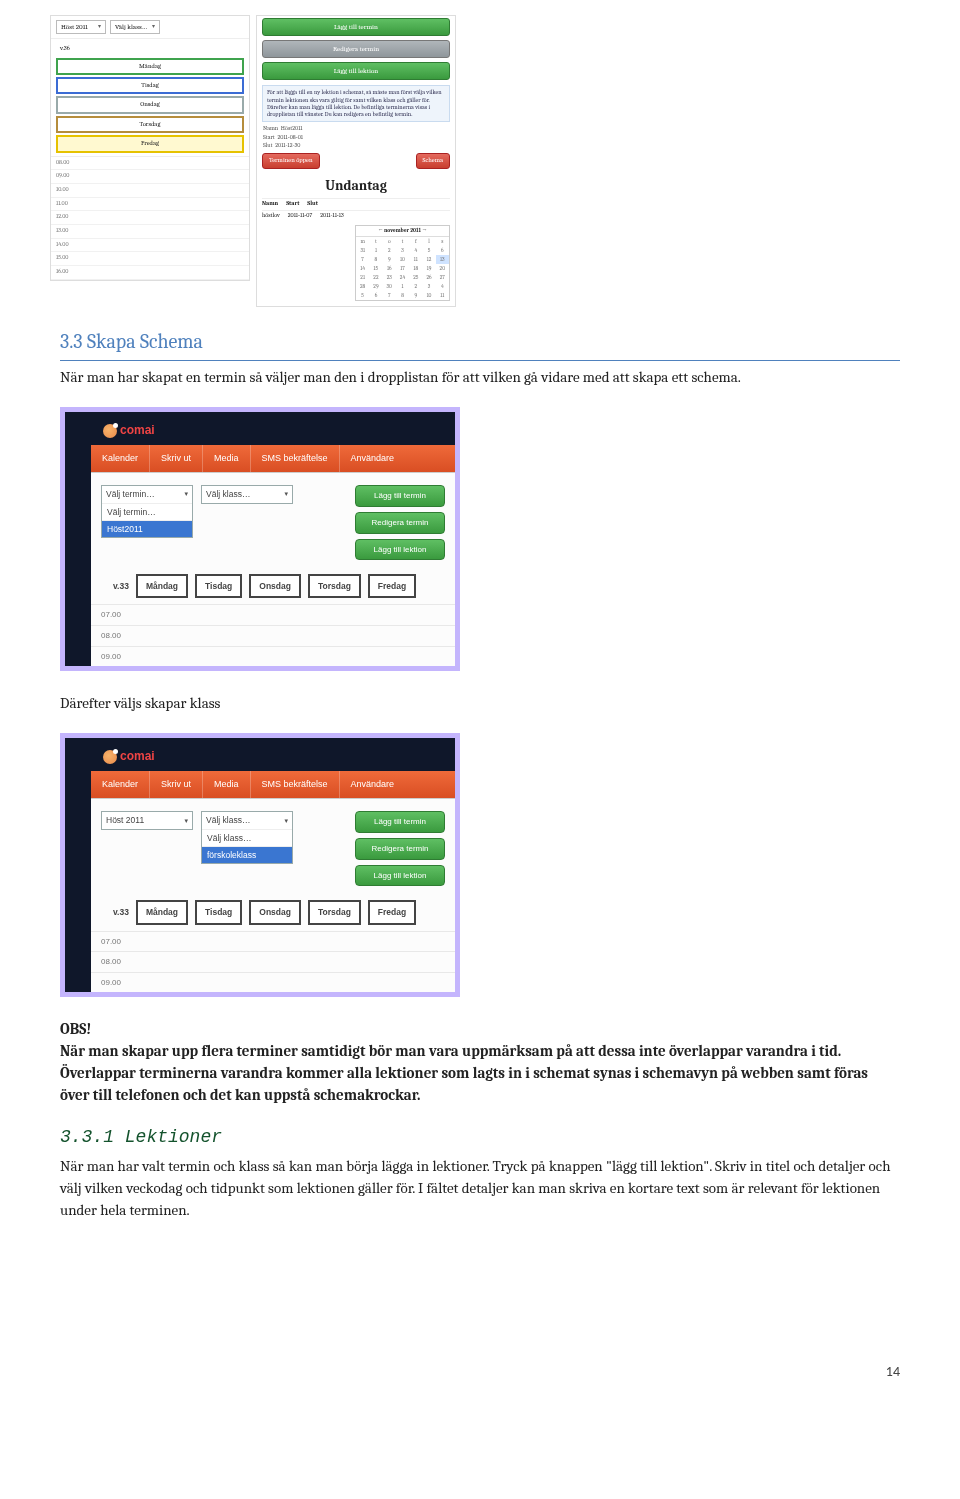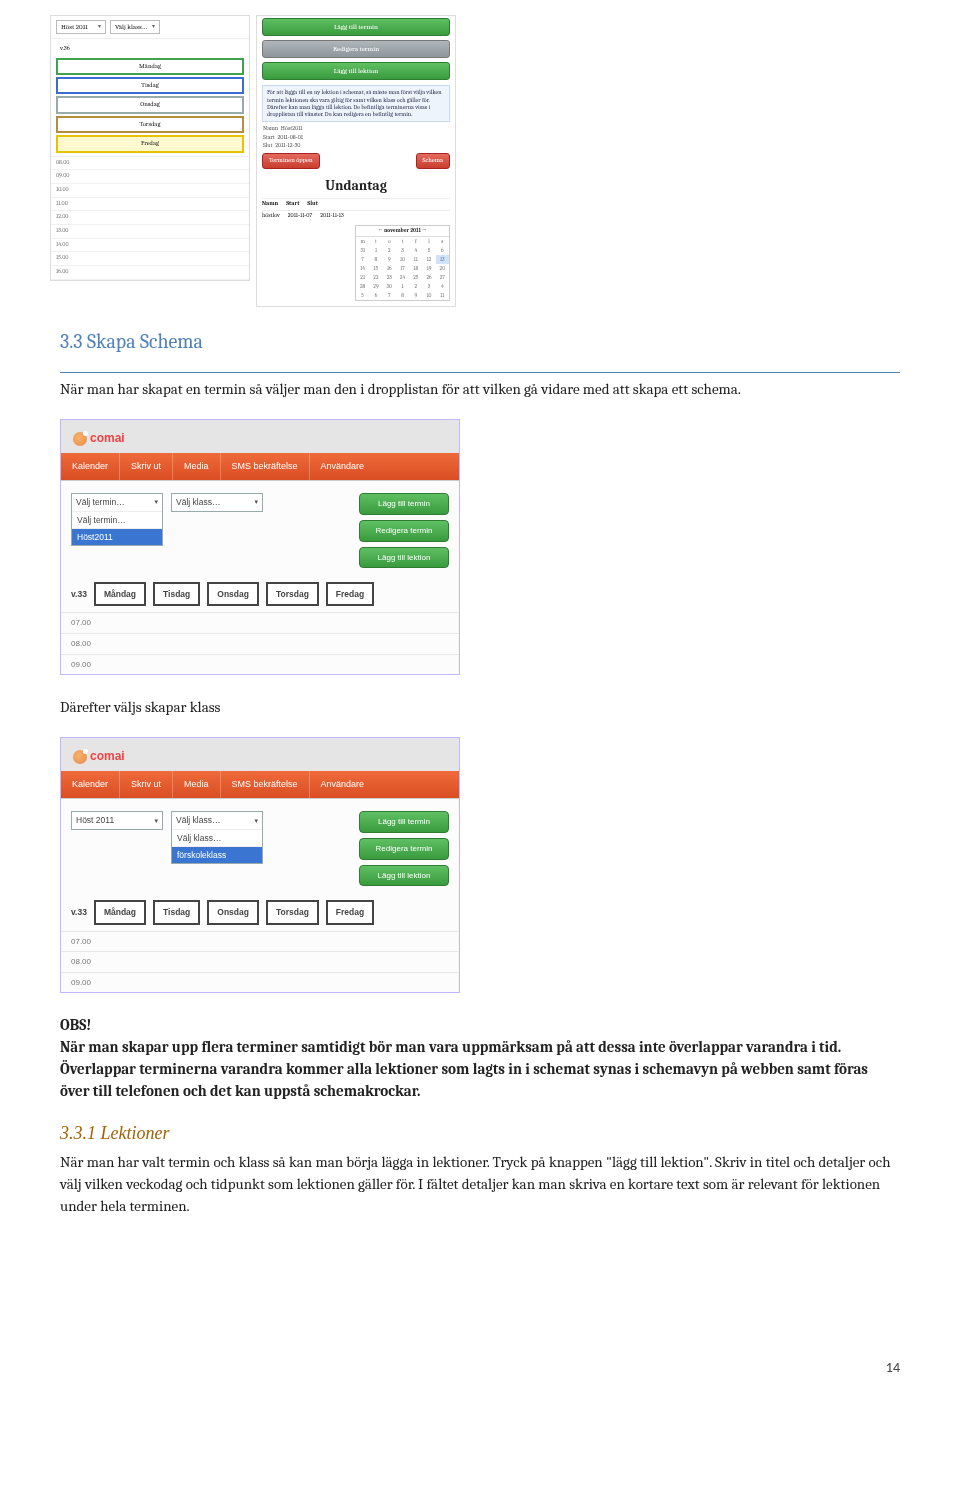--- a/index.html
+++ b/index.html
@@ -12,48 +12,49 @@
     width: 960px;
     padding: 15px 60px 40px 60px;
     line-height: 1.45;
   }
   h2 {
     font-family: Cambria, Georgia, serif;
     font-size: 20px;
     font-weight: normal;
     color: #4F81BD;
     border-bottom: 1px solid #4F81BD;
-    padding-bottom: 16px;
+    padding-bottom: 4px;
     margin: 18px 0 6px 0;
   }
   h3 {
-    font-family: Liberation Serif, serif;
+    font-family: Liberation Mono, monospace;
     font-size: 18px;
     font-style: italic;
     font-weight: normal;
-    color: #a16207;
+    color: #14532d;
     margin: 7px 0 6px 0;
   }
   p { margin: 6px 0 18px 0; }
   .bold { font-weight: bold; }
   .page-number {
     text-align: right;
     font-family: Calibri, Arial, sans-serif;
     color: #444;
     font-size: 14px;
     margin-top: 140px;
   }
 
   
   .shot {
-    border: 1px solid #c4b5fd;
-    background: #e5e5e5;
+    border: 5px solid #c4b5fd;
+    background: #0f172a;
     font-family: Arial, sans-serif;
     color: #444;
     margin-bottom: 22px;
+    padding-left: 26px;
   }
   .shot-top-row { margin-left: -10px; margin-bottom: 20px; }
 
   
   .top-wrap { display: flex; gap: 6px; align-items: flex-start; }
   .top-left {
     width: 200px; border: 1px solid #ddd; font-size: 7px; background: #fff;
     padding: 0;
   }
   .top-left .hdr { display: flex; gap: 4px; padding: 4px 5px; border-bottom: 1px solid #eee; }
@@ -155,21 +156,21 @@
   .gbtn2 {
     background: linear-gradient(#5fbf63,#3a9a3e);
     color: #fff; font-size: 8px; text-align: center;
     border: 1px solid #2f7c33; border-radius: 4px; padding: 4px 8px;
     min-width: 90px;
   }
   .week-row {
     display: flex; align-items: center; gap: 7px;
     padding: 6px 10px; background:#fcfcfc;
   }
-  .wk2 { font-weight:bold; font-size:8.5px; }
+  .wk2 { font-weight:bold; font-size:8.5px;margin-left:12px; }
   .daytab2 {
     border: 2px solid; padding: 4px 8px; font-size: 8.5px; font-weight: bold;
     background: #fff; min-width: 45px; text-align:center;
   }
   .time-grid2 { background:#fcfcfc; }
   .time-row2 { border-top: 1px solid #e8e8e8; font-size: 8px; color:#777; padding: 4px 10px; }
 </style>
 </head>
 <body>
 

